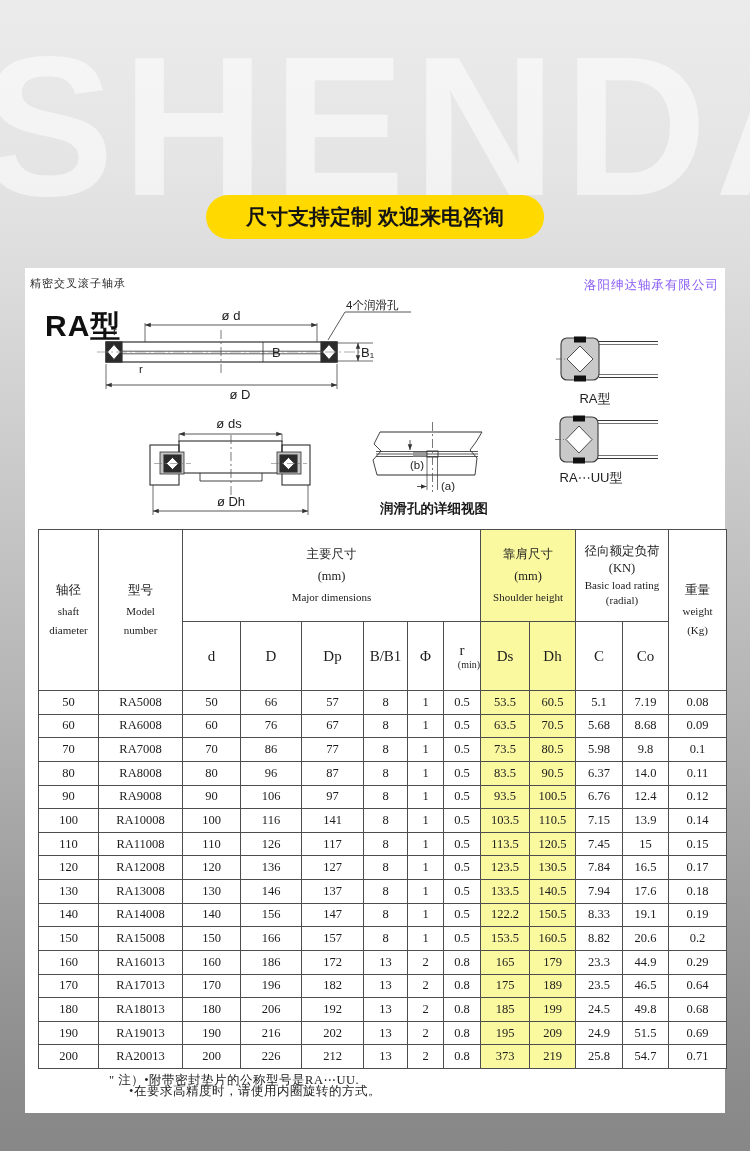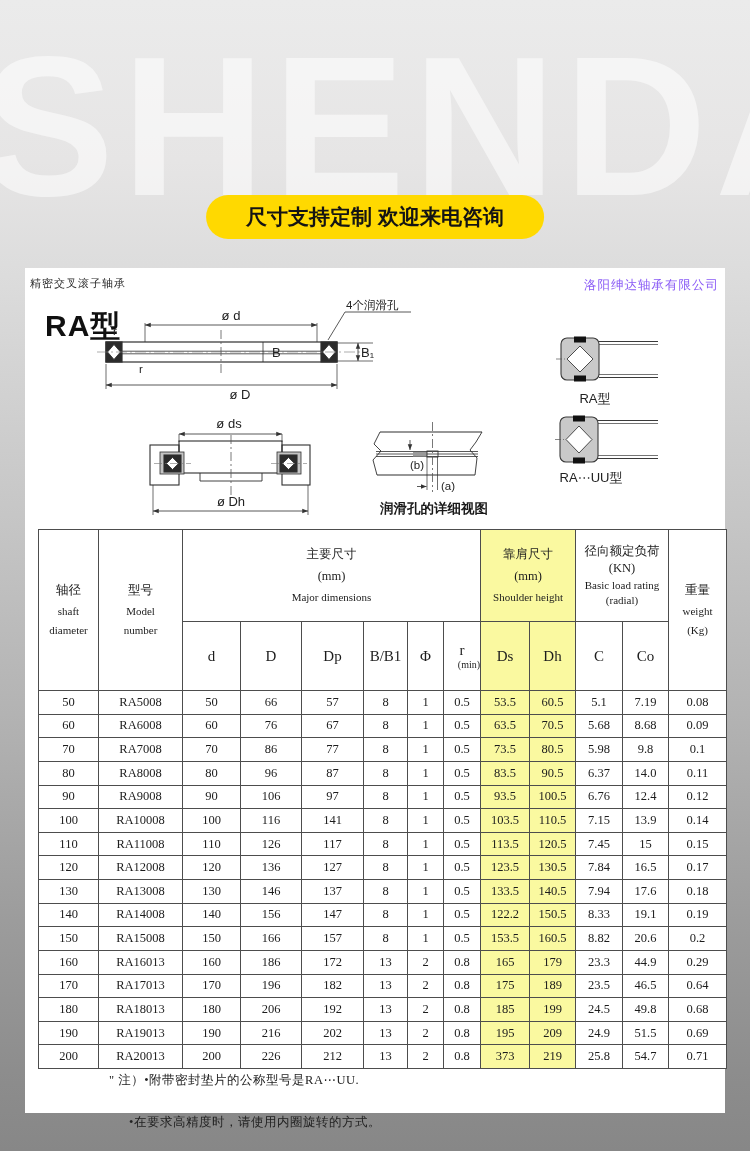--- a/index.html
+++ b/index.html
@@ -49,21 +49,21 @@
   .gh .en{font-size:11px;}
   .gh4{line-height:1.4;}
   tr.sub th{font-size:15px;}
   .rmin{font-size:13px;line-height:1.2;}
   .rmin .min{font-size:10px;text-align:right;}
   tbody td{font-size:12.5px;}
   td.ln{text-align:left;padding-left:5px;font-family:Liberation Serif, serif;}
   .hl{background:var(--highlight-yellow,#FAF9A0);}
   .note{position:absolute;font-size:12.5px;color:#222;font-family:"Liberation Serif",serif;letter-spacing:0.5px;white-space:nowrap;}
   .note1{left:84px;top:804px;}
-  .note2{left:104px;top:846px;}
+  .note2{left:104px;top:815px;}
 </style>
 </head>
 <body>
 
 <div class="page">
 
   <div class="watermark">SHENDA</div>
   <div class="banner">尺寸支持定制  欢迎来电咨询</div>
 
   <div class="sheet">

